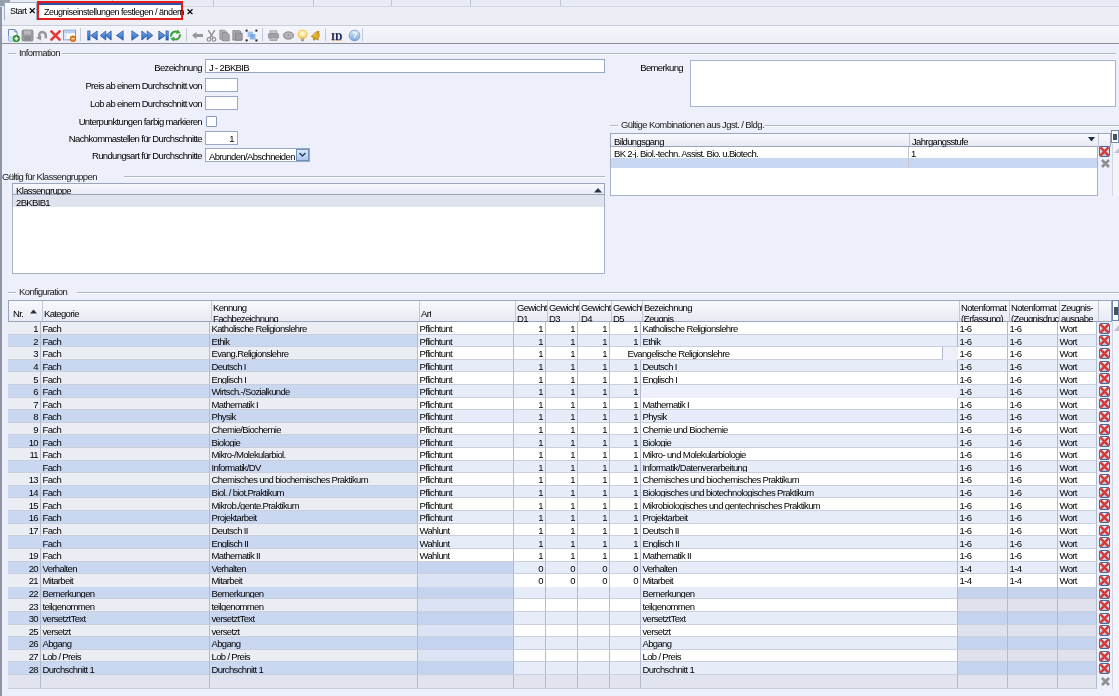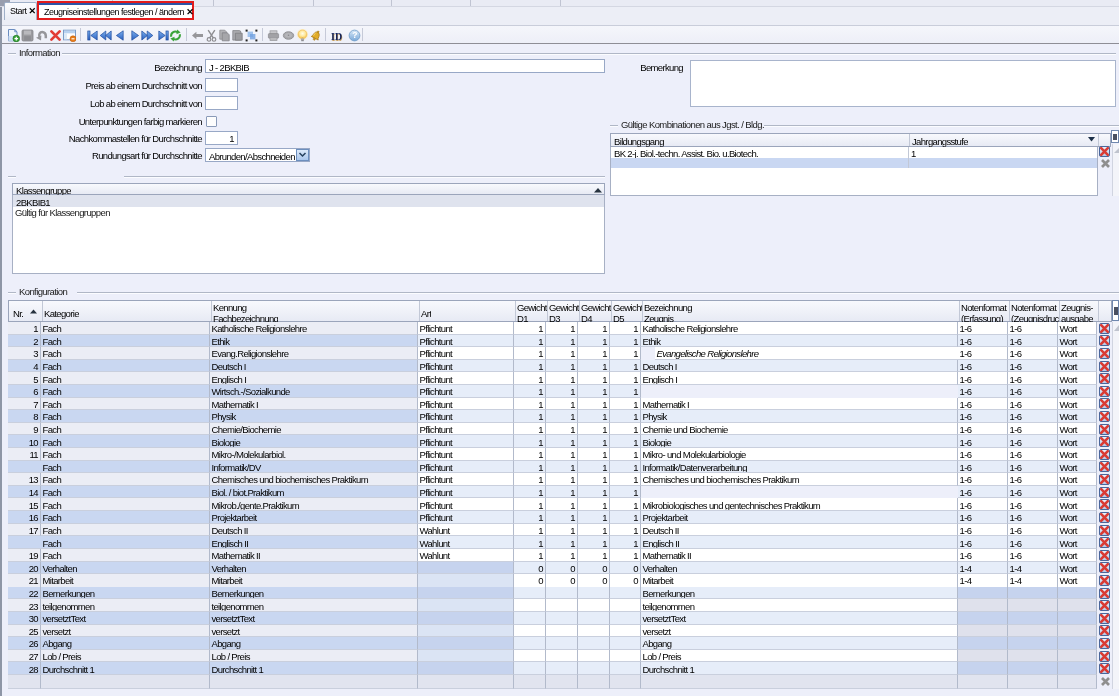--- a/index.html
+++ b/index.html
@@ -2,21 +2,21 @@
 <html><head><meta charset="utf-8"><style>
 * { margin:0; padding:0; box-sizing:border-box; }
 html,body { width:1119px; height:696px; overflow:hidden; }
 body { font-family:"Liberation Sans",sans-serif; font-size:9.5px; letter-spacing:-0.65px; color:#000; background:#edeffa; position:relative; }
 .txr { text-align:right; }
 
 #topstrip { position:absolute; left:0; top:0; width:1119px; height:7px; background:#e9ebf4; border-bottom:1px solid #d4d7e2; }
 .tick { position:absolute; top:0; width:1px; height:6px; background:#c0c4d2; }
 #tabbar { position:absolute; left:0; top:7px; width:1119px; height:19px; background:#eceef6; border-bottom:1px solid #c9cdda; }
 #starttab { position:absolute; left:4px; top:1.5px; width:33px; height:18px; background:linear-gradient(#fbfcfe,#e9ecf4); border:1px solid #9fb0c8; border-bottom:none; border-radius:2px 2px 0 0; font-size:9px; letter-spacing:-0.5px; padding-left:5px; padding-top:3.5px; white-space:nowrap; overflow:hidden; }
-#acttab { position:absolute; left:37px; top:1px; width:157px; height:18.5px; background:#fff; border:2px solid #e31b1b; }
+#acttab { position:absolute; left:37px; top:1px; width:146px; height:18.5px; background:#fff; border:2px solid #e31b1b; }
 #acttab .topline { position:absolute; left:0; top:0; width:100%; height:2px; background:#2d54a6; }
 #acttab .txt { position:absolute; left:5px; top:4px; font-size:9px; letter-spacing:-0.5px; white-space:nowrap; }
 .tabx { font-weight:bold; font-size:9px; letter-spacing:0; }
 
 #toolbar { position:absolute; left:2px; top:26px; width:1117px; height:18px; background:linear-gradient(#f5f6fb,#edeff8); border-bottom:1px solid #8e8e96; }
 .tsep { position:absolute; top:2px; width:1px; height:13px; background:#c6cad8; }
 .ticon { position:absolute; top:3px; }
 
 .legend { position:absolute; font-size:9.5px; letter-spacing:-0.6px; color:#1a1a1a; background:transparent; z-index:2; }
 .fline { position:absolute; height:1px; background:#b0b7c6; box-shadow:0 1px 0 rgba(252,253,255,0.9); }
@@ -213,21 +213,21 @@
     <div class="tsep" style="left:183.5px"></div>
     <div class="tsep" style="left:260px"></div>
     <div class="tsep" style="left:322.5px"></div>
     <div class="tsep" style="left:360px"></div>
   </div>
 <div style="position:absolute;left:0;top:7px;width:2px;height:689px;background:#8e96a6;"></div>
 
 <div class="legend" style="left:19px;top:47px;">Information</div>
 <div class="fline" style="left:8px;top:52.5px;width:8px;"></div>
 <div class="fline" style="left:62px;top:52.5px;width:1054px;"></div>
-<div class="legend" style="left:15px;top:170.5px;margin-top:36px;">Gültig für Klassengruppen</div>
+<div class="legend" style="left:2px;top:170.5px;">Gültig für Klassengruppen</div>
 <div class="fline" style="left:8px;top:176px;width:8px;"></div>
 <div class="fline" style="left:124px;top:176px;width:481px;"></div>
 <div class="legend" style="left:621px;top:119px;">Gültige Kombinationen aus Jgst. / Bldg.</div>
 <div class="fline" style="left:610px;top:124.5px;width:8px;"></div>
 <div class="fline" style="left:764px;top:124.5px;width:355px;"></div>
 <div class="legend" style="left:19px;top:286px;">Konfiguration</div>
 <div class="fline" style="left:8px;top:291.5px;width:8px;"></div>
 <div class="fline" style="left:77px;top:291.5px;width:1042px;"></div>
 
 <div class="flabel" style="left:2px;top:62px;width:200px;">Bezeichnung</div>
@@ -357,21 +357,21 @@
   </div>
 <div class="row" style="top:347.214px;height:12.607px;">
     <div class="cl od txr" style="left:8px;width:33px;">3</div>
     <div class="cl od " style="left:41px;width:169px;">Fach</div>
     <div class="cl od " style="left:210px;width:208px;">Evang.Religionslehre</div>
     <div class="cl eod " style="left:418px;width:96px;">Pflichtunt</div>
     <div class="cl eod txr" style="left:514px;width:32px;">1</div>
     <div class="cl eod txr" style="left:546px;width:32px;">1</div>
     <div class="cl eod txr" style="left:578px;width:32px;">1</div>
     <div class="cl eod txr" style="left:610px;width:31px;">1</div>
-    <div class="cl eod " style="left:655px;width:317px;font-style:italic;">Evangelische Religionslehre</div>
+    <div class="cl eod " style="left:626px;width:317px;">Evangelische Religionslehre</div>
     <div class="cl eod " style="left:958px;width:50px;">1-6</div>
     <div class="cl eod " style="left:1008px;width:50px;">1-6</div>
     <div class="cl eod " style="left:1058px;width:39px;">Wort</div>
   </div>
 <div class="row" style="top:359.821px;height:12.607px;">
     <div class="cl ev txr" style="left:8px;width:33px;">4</div>
     <div class="cl ev " style="left:41px;width:169px;">Fach</div>
     <div class="cl ev " style="left:210px;width:208px;">Deutsch I</div>
     <div class="cl eev " style="left:418px;width:96px;">Pflichtunt</div>
     <div class="cl eev txr" style="left:514px;width:32px;">1</div>
@@ -510,20 +510,21 @@
   </div>
 <div class="row" style="top:485.89099999999996px;height:12.607px;">
     <div class="cl ev txr" style="left:8px;width:33px;">14</div>
     <div class="cl ev " style="left:41px;width:169px;">Fach</div>
     <div class="cl ev " style="left:210px;width:208px;">Biol. / biot.Praktikum</div>
     <div class="cl eev " style="left:418px;width:96px;">Pflichtunt</div>
     <div class="cl eev txr" style="left:514px;width:32px;">1</div>
     <div class="cl eev txr" style="left:546px;width:32px;">1</div>
     <div class="cl eev txr" style="left:578px;width:32px;">1</div>
     <div class="cl eev txr" style="left:610px;width:31px;">1</div>
+    <div class="cl eev " style="left:641px;width:317px;">Biologisches und biotechnologisches Praktikum</div>
     <div class="cl eev " style="left:958px;width:50px;">1-6</div>
     <div class="cl eev " style="left:1008px;width:50px;">1-6</div>
     <div class="cl eev " style="left:1058px;width:39px;">Wort</div>
   </div>
 <div class="row" style="top:498.498px;height:12.607px;">
     <div class="cl od txr" style="left:8px;width:33px;">15</div>
     <div class="cl od " style="left:41px;width:169px;">Fach</div>
     <div class="cl od " style="left:210px;width:208px;">Mikrob./gente.Praktikum</div>
     <div class="cl eod " style="left:418px;width:96px;">Pflichtunt</div>
     <div class="cl eod txr" style="left:514px;width:32px;">1</div>

